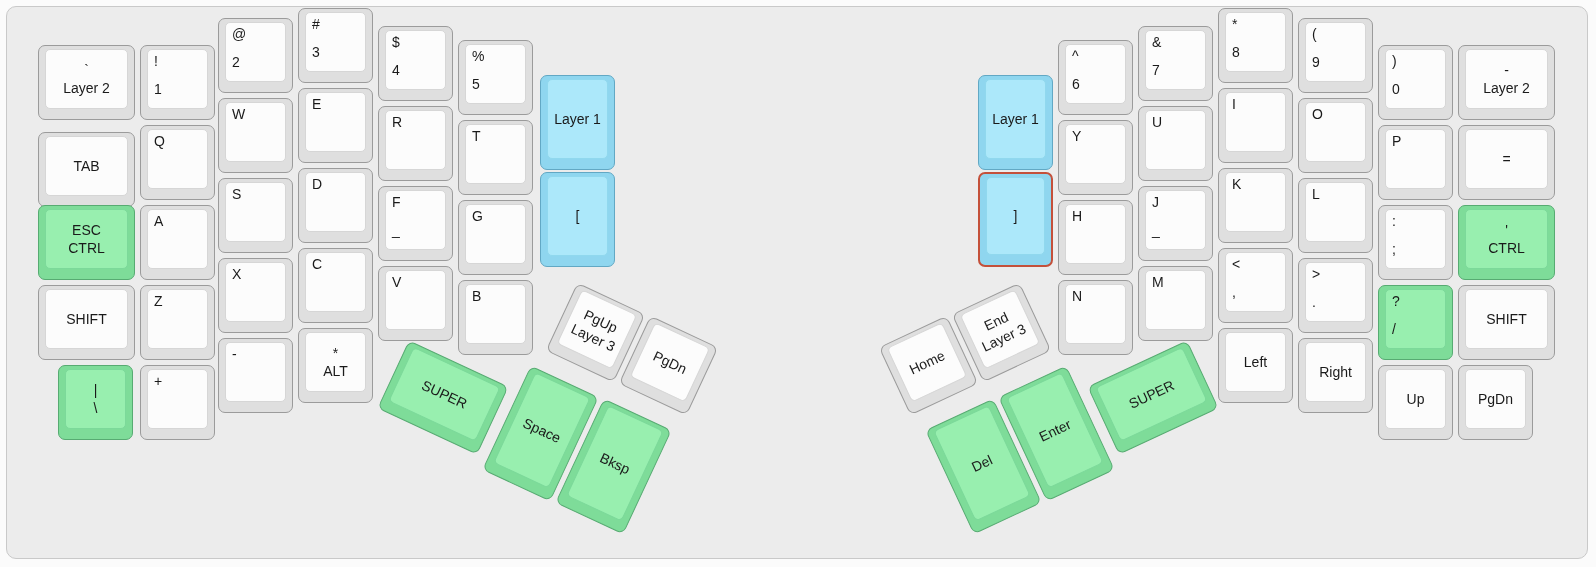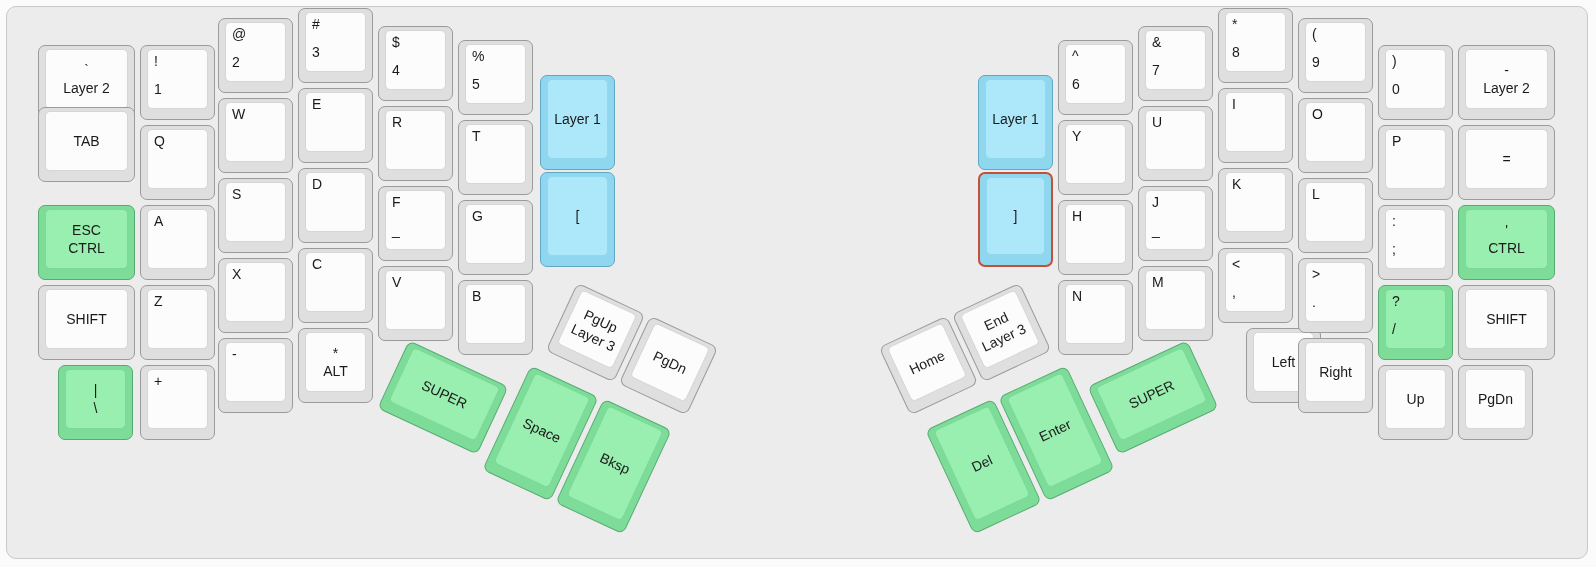--- a/index.html
+++ b/index.html
@@ -61,21 +61,21 @@
 <body>
 
 <div class="board">
   <div class="panel"></div>
 <div class="key white" style="left: 38px; top: 45px; width: 97px; height: 75px;">
       <div class="keytop labels-center">
         <div class="key-label">`</div>
         <div class="key-label">Layer 2</div>
       </div>
     </div>
-    <div class="key white" style="left: 38px; top: 107px; width: 97px; height: 75px;">
+    <div class="key white" style="left: 38px; top: 132px; width: 97px; height: 75px;">
       <div class="keytop labels-center">
         <div class="key-label">TAB</div>
       </div>
     </div>
     <div class="key green" style="left: 38px; top: 205px; width: 97px; height: 75px;">
       <div class="keytop labels-center">
         <div class="key-label">ESC</div>
         <div class="key-label">CTRL</div>
       </div>
     </div>
@@ -316,21 +316,21 @@
       <div class="keytop labels-left">
         <div class="key-label">K</div>
       </div>
     </div>
     <div class="key white" style="left: 1218px; top: 248px; width: 75px; height: 75px;">
       <div class="keytop labels-left">
         <div class="key-label">&lt;</div>
         <div class="key-label">,</div>
       </div>
     </div>
-    <div class="key white" style="left: 1218px; top: 328px; width: 75px; height: 75px; margin-left: 28px;">
+    <div class="key white" style="left: 1218px; top: 328px; width: 75px; height: 75px;">
       <div class="keytop labels-center">
         <div class="key-label">Left</div>
       </div>
     </div>
     <div class="key white" style="left: 1298px; top: 18px; width: 75px; height: 75px;">
       <div class="keytop labels-left">
         <div class="key-label">(</div>
         <div class="key-label">9</div>
       </div>
     </div>

